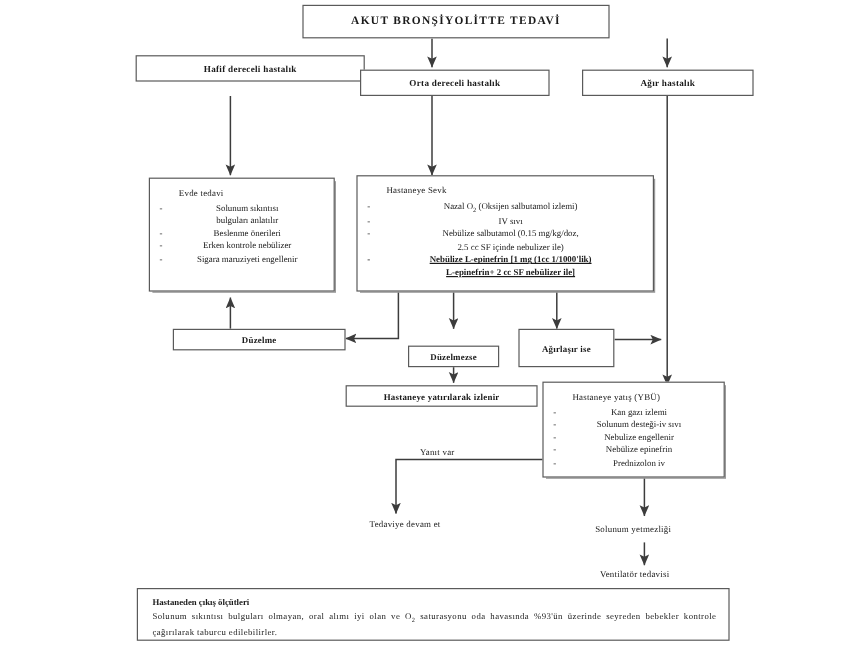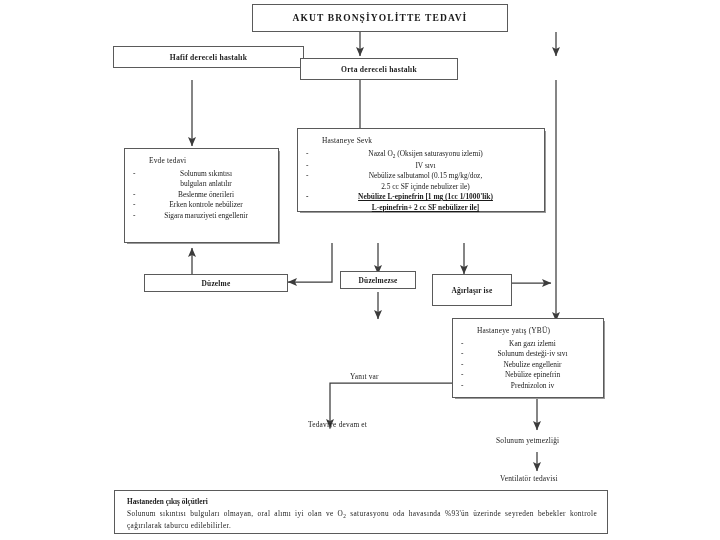--- a/index.html
+++ b/index.html
@@ -156,65 +156,67 @@
       <path d="M537,452 L537,471"></path>
     </g>
   </svg>
 
   <div class="box center-label title-box" style="left:252px; top:4px; width:256px; height:28px;">AKUT BRONŞİYOLİTTE TEDAVİ</div>
 
   <div class="box center-label sev-box" style="left:113px; top:46px; width:191px; height:22px;">Hafif dereceli hastalık</div>
 
   <div class="box center-label sev-box" style="left:300px; top:58px; width:158px; height:22px;">Orta dereceli hastalık</div>
 
+  <div class="box center-label sev-box" style="left:485px; top:58px; width:143px; height:22px;">Ağır hastalık</div>
 
   <div class="box shadow list-box" style="left:124px; top:148px; width:155px; height:95px;">
     <div class="hdr">Evde tedavi</div>
     <ul>
       <li>Solunum sıkıntısı
 bulguları anlatılır</li>
       <li>Beslenme önerileri</li>
       <li>Erken kontrole nebülizer</li>
       <li>Sigara maruziyeti engellenir</li>
     </ul>
   </div>
 
-  <div class="box shadow list-box" style="left:297px; top:128px; width:248px; height:84px;">
+  <div class="box shadow list-box" style="left:297px; top:146px; width:248px; height:97px;">
     <div class="hdr">Hastaneye Sevk</div>
     <ul>
-      <li><span>Nazal O</span><sub>2</sub><span> (Oksijen saturasyonu izlemi)</span></li>
+      <li><span>Nazal O</span><sub>2</sub><span> (Oksijen salbutamol izlemi)</span></li>
       <li>IV sıvı</li>
       <li>Nebülize salbutamol (0.15 mg/kg/doz,
 2.5 cc SF içinde nebulizer ile)</li>
       <li class="bold-item">Nebülize L-epinefrin [1 mg (1cc 1/1000'lik)
 L-epinefrin+ 2 cc SF nebülizer ile]</li>
     </ul>
   </div>
 
   <div class="box center-label pill" style="left:144px; top:274px; width:144px; height:18px;">Düzelme</div>
 
-  <div class="box center-label pill" style="left:340px; top:271px; width:76px; height:18px;">Düzelmezse</div>
+  <div class="box center-label pill" style="left:340px; top:288px; width:76px; height:18px;">Düzelmezse</div>
 
   <div class="box center-label pill" style="left:432px; top:274px; width:80px; height:32px;">Ağırlaşır ise</div>
 
+  <div class="box center-label pill" style="left:288px; top:321px; width:160px; height:18px;">Hastaneye yatırılarak izlenir</div>
 
   <div class="box shadow list-box" style="left:452px; top:318px; width:152px; height:80px;">
     <div class="hdr">Hastaneye yatış (YBÜ)</div>
     <ul>
       <li>Kan gazı izlemi</li>
       <li>Solunum desteği-iv sıvı</li>
       <li>Nebulize engellenir</li>
       <li>Nebülize epinefrin</li>
       <li>Prednizolon iv</li>
     </ul>
   </div>
 
   <div class="plain" style="left:350px; top:372px;">Yanıt var</div>
 
-  <div class="plain" style="left:308px; top:420px;">Tedaviye devam et</div>
+  <div class="plain" style="left:308px; top:432px;">Tedaviye devam et</div>
 
   <div class="plain" style="left:496px; top:436px;">Solunum yetmezliği</div>
 
   <div class="plain" style="left:500px; top:474px;">Ventilatör tedavisi</div>
 
   <div class="criteria" style="left:114px; top:490px; width:494px; height:44px;">
     <div class="hdr">Hastaneden çıkış ölçütleri</div>
     <div class="body"><span>Solunum sıkıntısı bulguları olmayan, oral alımı iyi olan ve O</span><sub>2</sub><span> saturasyonu oda havasında %93'ün üzerinde seyreden bebekler kontrole çağırılarak taburcu edilebilirler.</span></div>
   </div>
 

